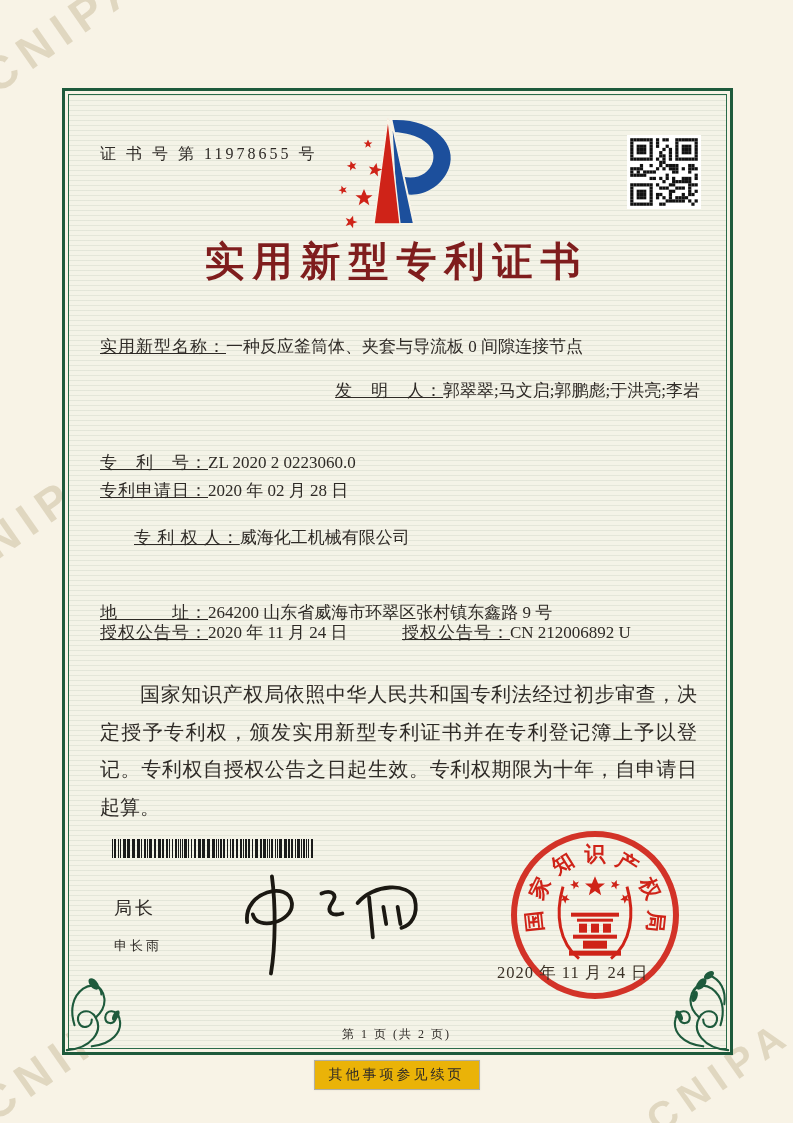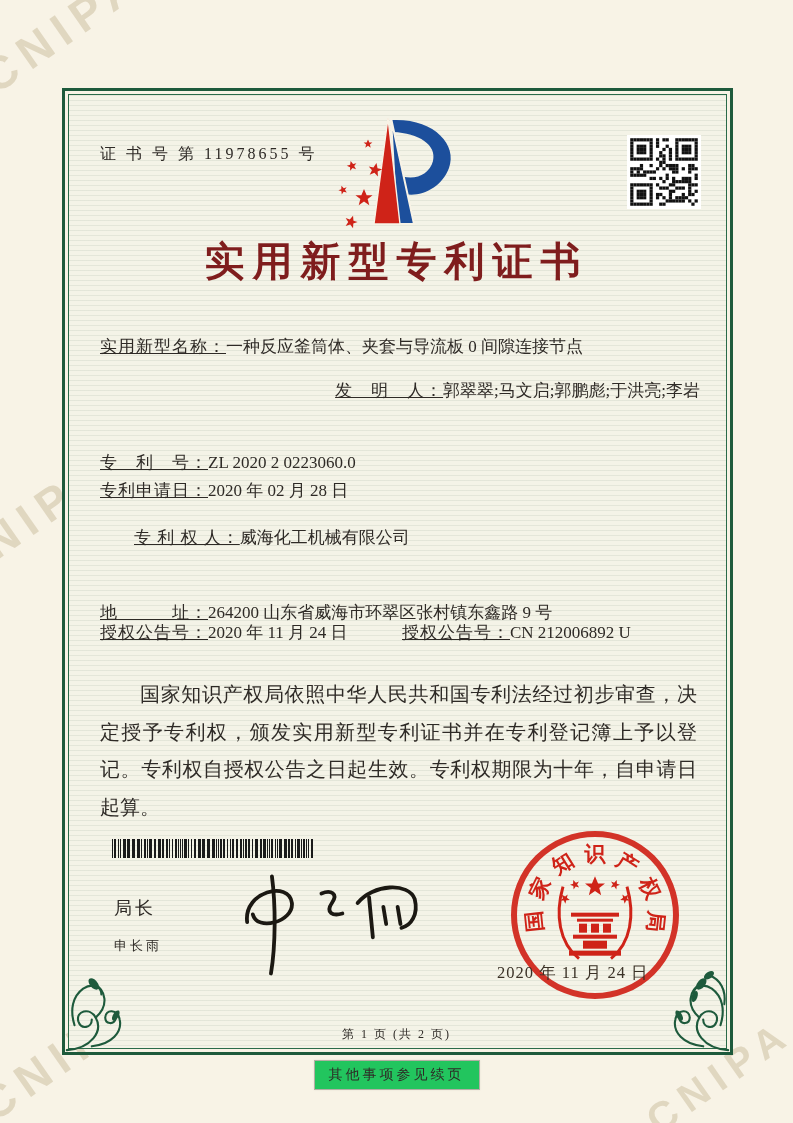--- a/index.html
+++ b/index.html
@@ -70,21 +70,21 @@
   .seal .schar{
     position:absolute;left:50%;top:50%;
     font-size:21px;font-weight:bold;color:#cf2318;
     transform:translate(-50%,-50%) rotate(var(--a)) translateY(-61px);
   }
   .seal-emblem{position:absolute;left:50%;top:50%;transform:translate(-50%,-46%);width:84px;height:92px;}
   .seal-date{position:absolute;left:497px;top:962px;z-index:6;font-size:16.5px;letter-spacing:1px;color:#3a3126;}
   .page-ind{position:absolute;left:0;right:0;top:1026px;z-index:4;text-align:center;font-size:12px;letter-spacing:2px;}
   .note-box{
     position:absolute;left:50%;top:1060px;transform:translateX(-50%);z-index:4;
-    background:#22c55e;border:1px solid #b2afa4;padding:5px 14px;
+    background:#eab308;border:1px solid #b2afa4;padding:5px 14px;
     font-size:14px;letter-spacing:3px;box-shadow:0 0 2px rgba(0,0,0,.08);
   }
 </style>
 </head>
 <body>
 
 <div class="page">
 
   <div class="wm wm1">CNIPA</div>
   <div class="wm wm2">CNIPA</div>

